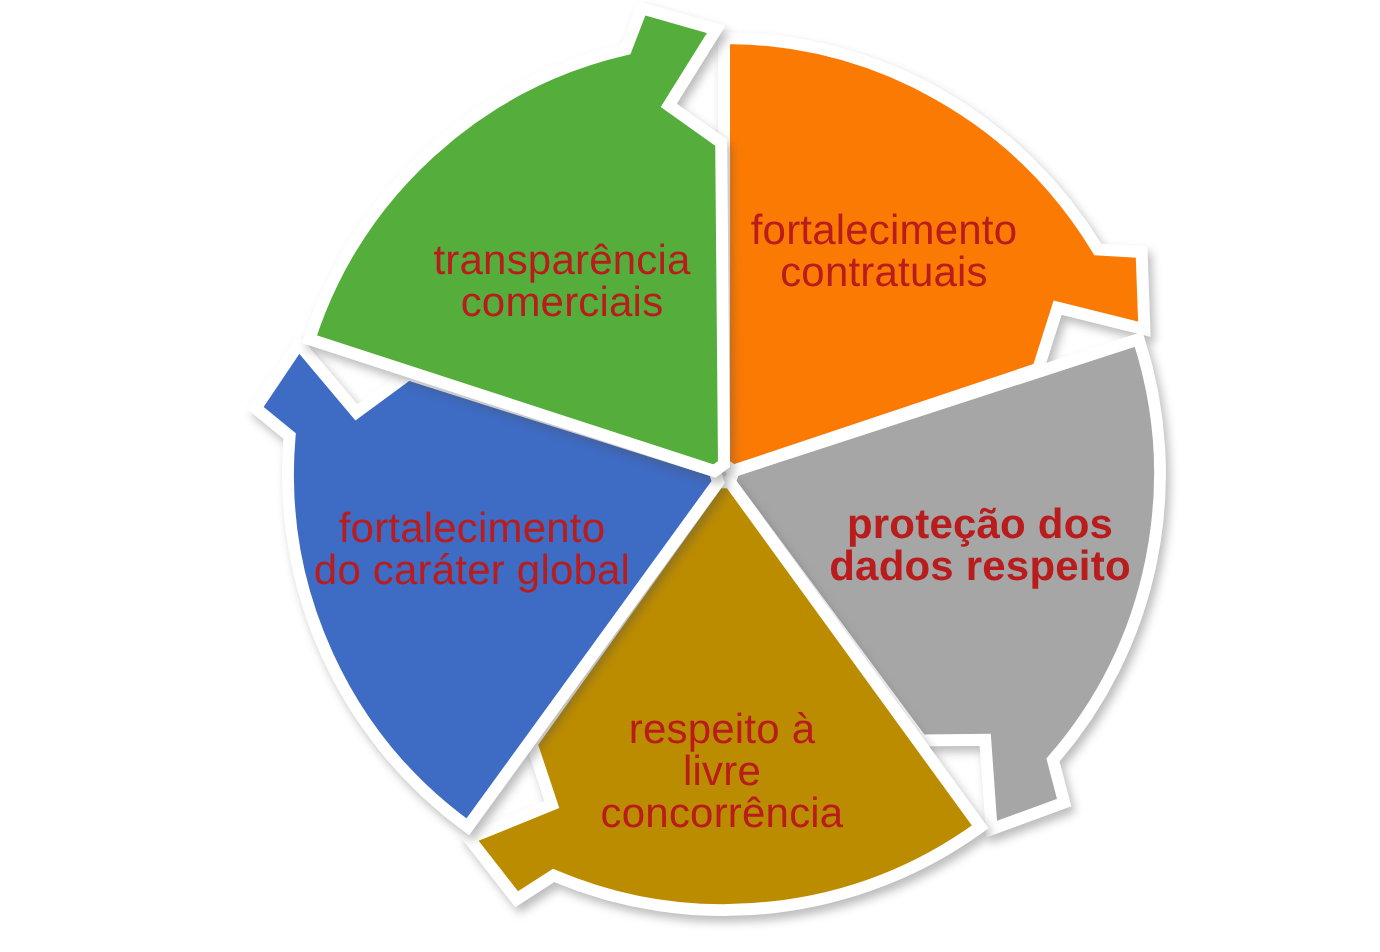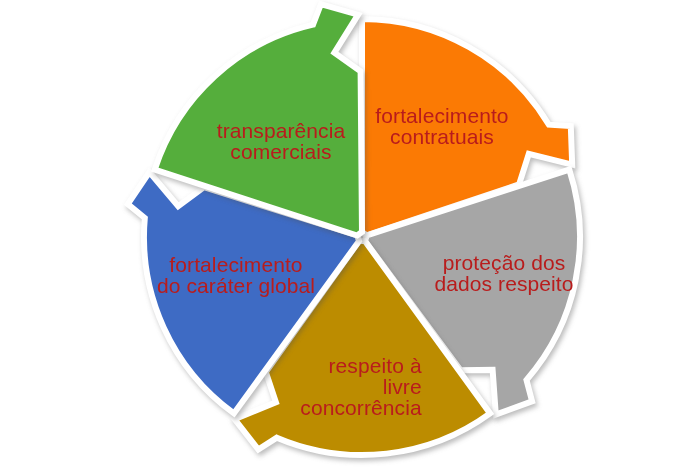--- a/index.html
+++ b/index.html
@@ -51,26 +51,26 @@
       <path d="M364.9,241.0 L490.1,413.4 A218,218 0 0 1 276.8,437.7 L258.3,449.6 L234.5,419.1 L275.9,402.3 L265.8,371.9 L359.1,241.1 Z" fill="#bc8c00" class="wedge"></path>
       <path d="M359.1,241.0 L233.9,413.4 A218,218 0 0 1 144.8,218.0 L127.8,204.1 L149.4,172.0 L178.2,206.2 L204.0,187.2 L357.2,235.5 Z" fill="#3e6bc4" class="wedge"></path>
       <path d="M357.2,235.5 L154.7,169.6 A218,218 0 0 1 313.0,24.6 L320.9,4.1 L358.1,14.7 L334.4,52.7 L360.6,71.3 L362.0,232.0 Z" fill="#55ae3c" class="wedge"></path>
     </svg>
 
   <div class="seg-label" style="left:442px; top:126px;">
     <div>fortalecimento</div>
     <div>contratuais</div>
   </div>
 
-  <div class="seg-label" style="left:504px; top:273px;">
+  <div class="seg-label" style="left:490px; top:273px;font-weight:bold;">
     <div>proteção dos</div>
     <div>dados respeito</div>
   </div>
 
-  <div class="seg-label" style="left:361px; top:386px;text-align:right;">
+  <div class="seg-label" style="left:361px; top:386px;">
     <div>respeito à</div>
     <div>livre</div>
     <div>concorrência</div>
   </div>
 
   <div class="seg-label" style="left:236px; top:275px;">
     <div>fortalecimento</div>
     <div>do caráter global</div>
   </div>
 

